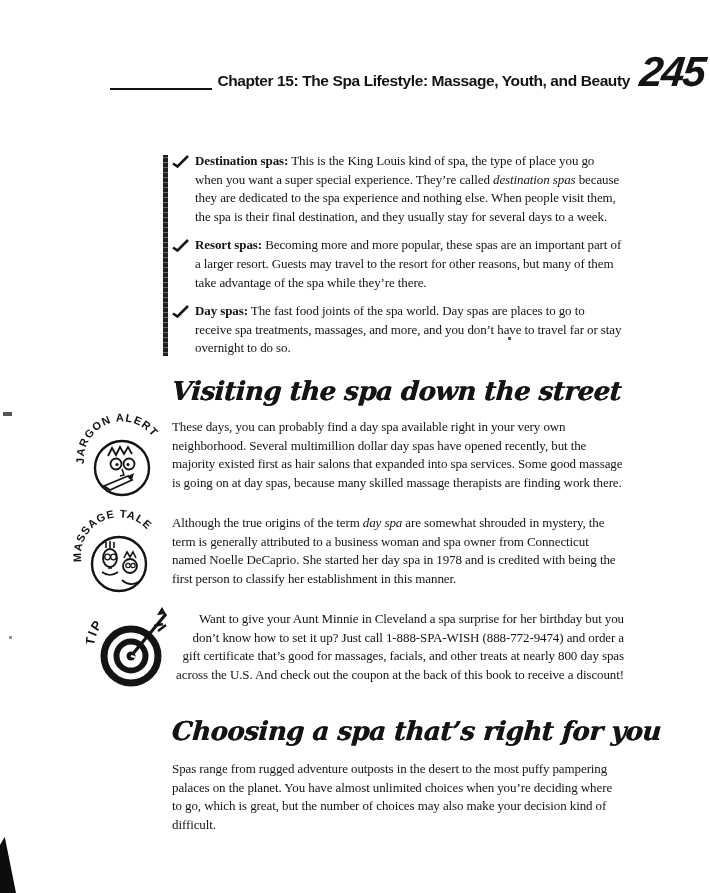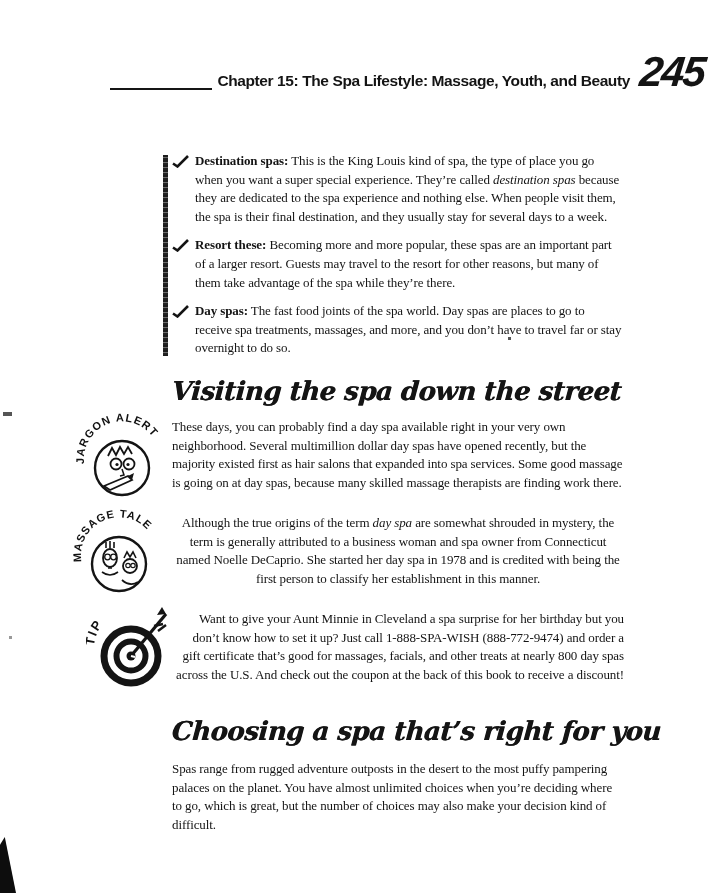--- a/index.html
+++ b/index.html
@@ -86,40 +86,40 @@
       </span>
       <b class="runin">Destination spas:</b><span> This is the King Louis kind of spa, the type of place you go when you want a super special experience. They’re called </span><em class="term">destination spas</em><span> because they are dedicated to the spa experience and nothing else. When people visit them, the spa is their final destination, and they usually stay for several days to a week.</span>
     </div>
 
     <div class="bullet txt">
       <span class="check">
         <svg width="17" height="13" viewBox="0 0 17 13">
             <path d="M1,8.5 L5.5,11.5 L16,1" fill="none" stroke="#141414" stroke-width="2.6"></path>
           </svg>
       </span>
-      <b class="runin">Resort these:</b><span> Becoming more and more popular, these spas are an important part of a larger resort. Guests may travel to the resort for other reasons, but many of them take advantage of the spa while they’re there.</span><em class="term"></em><span></span>
+      <b class="runin">Resort spas:</b><span> Becoming more and more popular, these spas are an important part of a larger resort. Guests may travel to the resort for other reasons, but many of them take advantage of the spa while they’re there.</span><em class="term"></em><span></span>
     </div>
 
     <div class="bullet txt">
       <span class="check">
         <svg width="17" height="13" viewBox="0 0 17 13">
             <path d="M1,8.5 L5.5,11.5 L16,1" fill="none" stroke="#141414" stroke-width="2.6"></path>
           </svg>
       </span>
       <b class="runin">Day spas:</b><span> The fast food joints of the spa world. Day spas are places to go to receive spa treatments, massages, and more, and you don’t have to travel far or stay overnight to do so.</span><em class="term"></em><span></span>
     </div>
   </div>
 
   <div class="abs col sect-head" style="top:376px;">Visiting the spa down the street</div>
 
   <div class="abs col txt" style="top:418px;">
     <span>These days, you can probably find a day spa available right in your very own neighborhood. Several multimillion dollar day spas have opened recently, but the majority existed first as hair salons that expanded into spa services. Some good massage is going on at day spas, because many skilled massage therapists are finding work there.</span><em class="term"></em><span></span>
   </div>
 
-  <div class="abs col txt" style="top:514px;text-align:center;">
+  <div class="abs col txt" style="top:514px;">
     <span>Although the true origins of the term </span><em class="term">day spa</em><span> are somewhat shrouded in mystery, the term is generally attributed to a business woman and spa owner from Connecticut named Noelle DeCaprio. She started her day spa in 1978 and is credited with being the first person to classify her establishment in this manner.</span>
   </div>
 
   <div class="abs col txt" style="top:610px;text-align:right;">
     <span>Want to give your Aunt Minnie in Cleveland a spa surprise for her birthday but you don’t know how to set it up? Just call 1-888-SPA-WISH (888-772-9474) and order a gift certificate that’s good for massages, facials, and other treats at nearly 800 day spas across the U.S. And check out the coupon at the back of this book to receive a discount!</span><em class="term"></em><span></span>
   </div>
 
   <div class="abs col sect-head" style="top:716px;">Choosing a spa that’s right for you</div>
 
   <div class="abs col txt" style="top:760px;">Spas range from rugged adventure outposts in the desert to the most puffy pampering palaces on the planet. You have almost unlimited choices when you’re deciding where to go, which is great, but the number of choices may also make your decision kind of difficult.</div>

